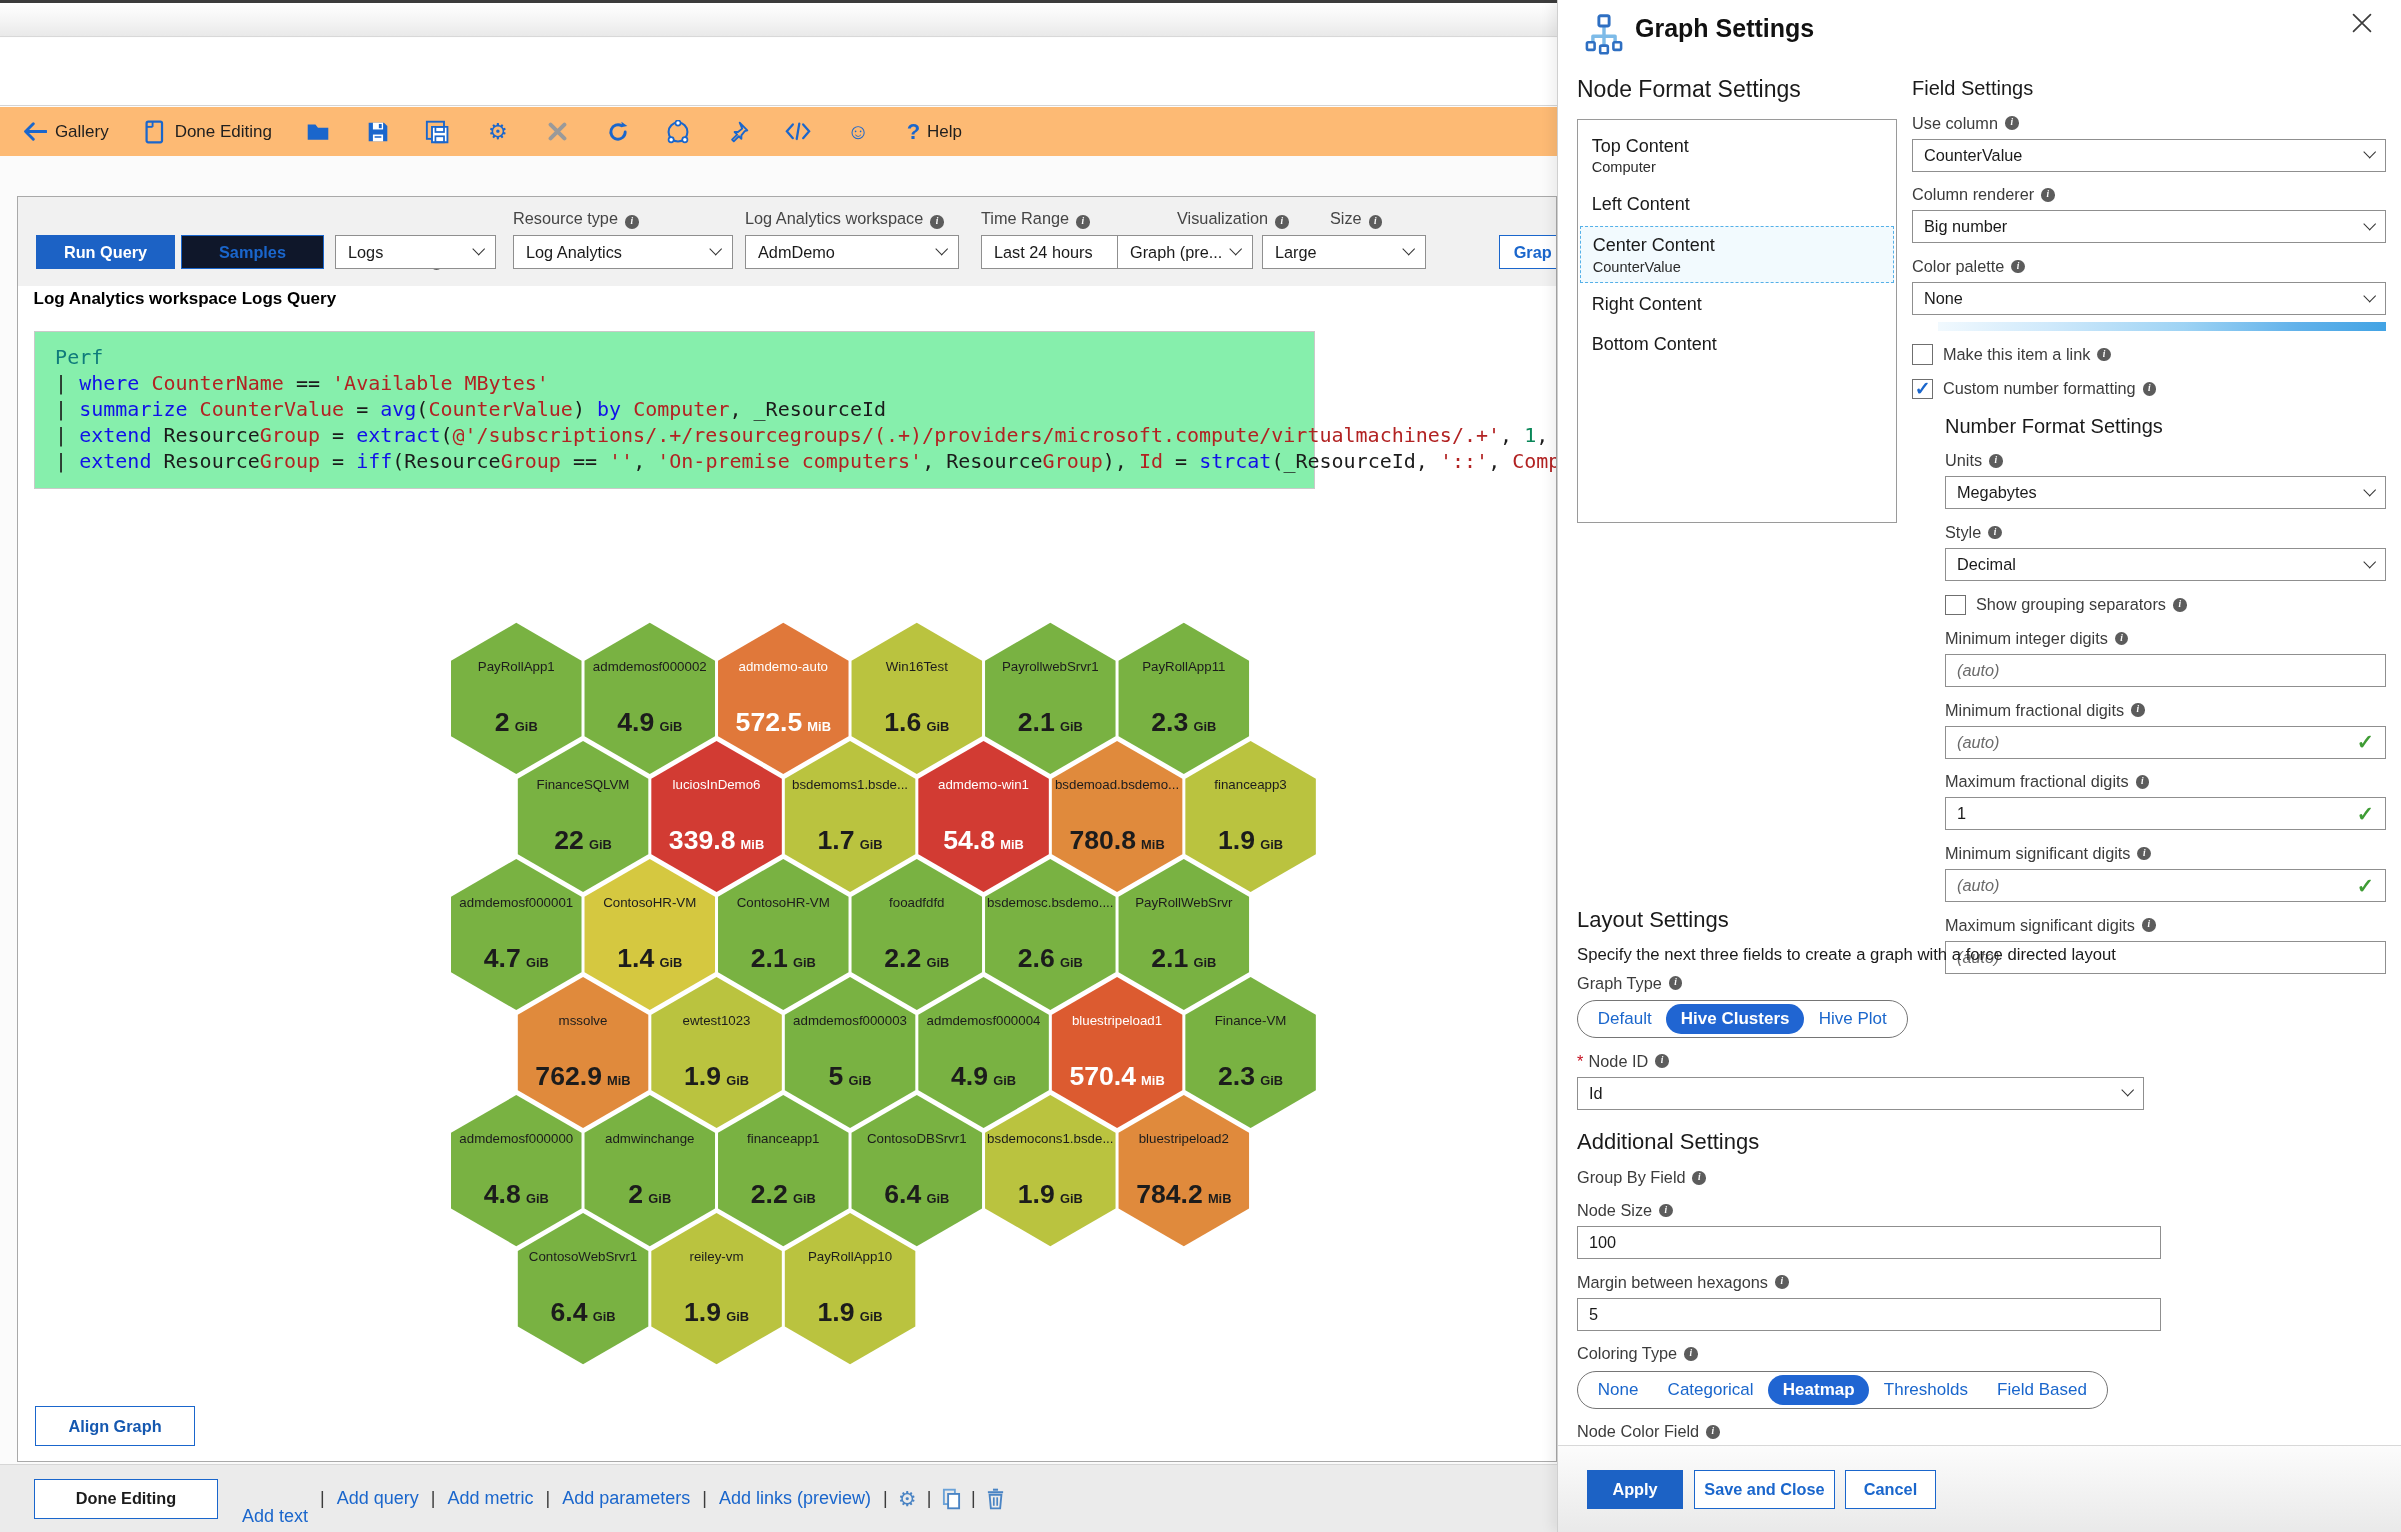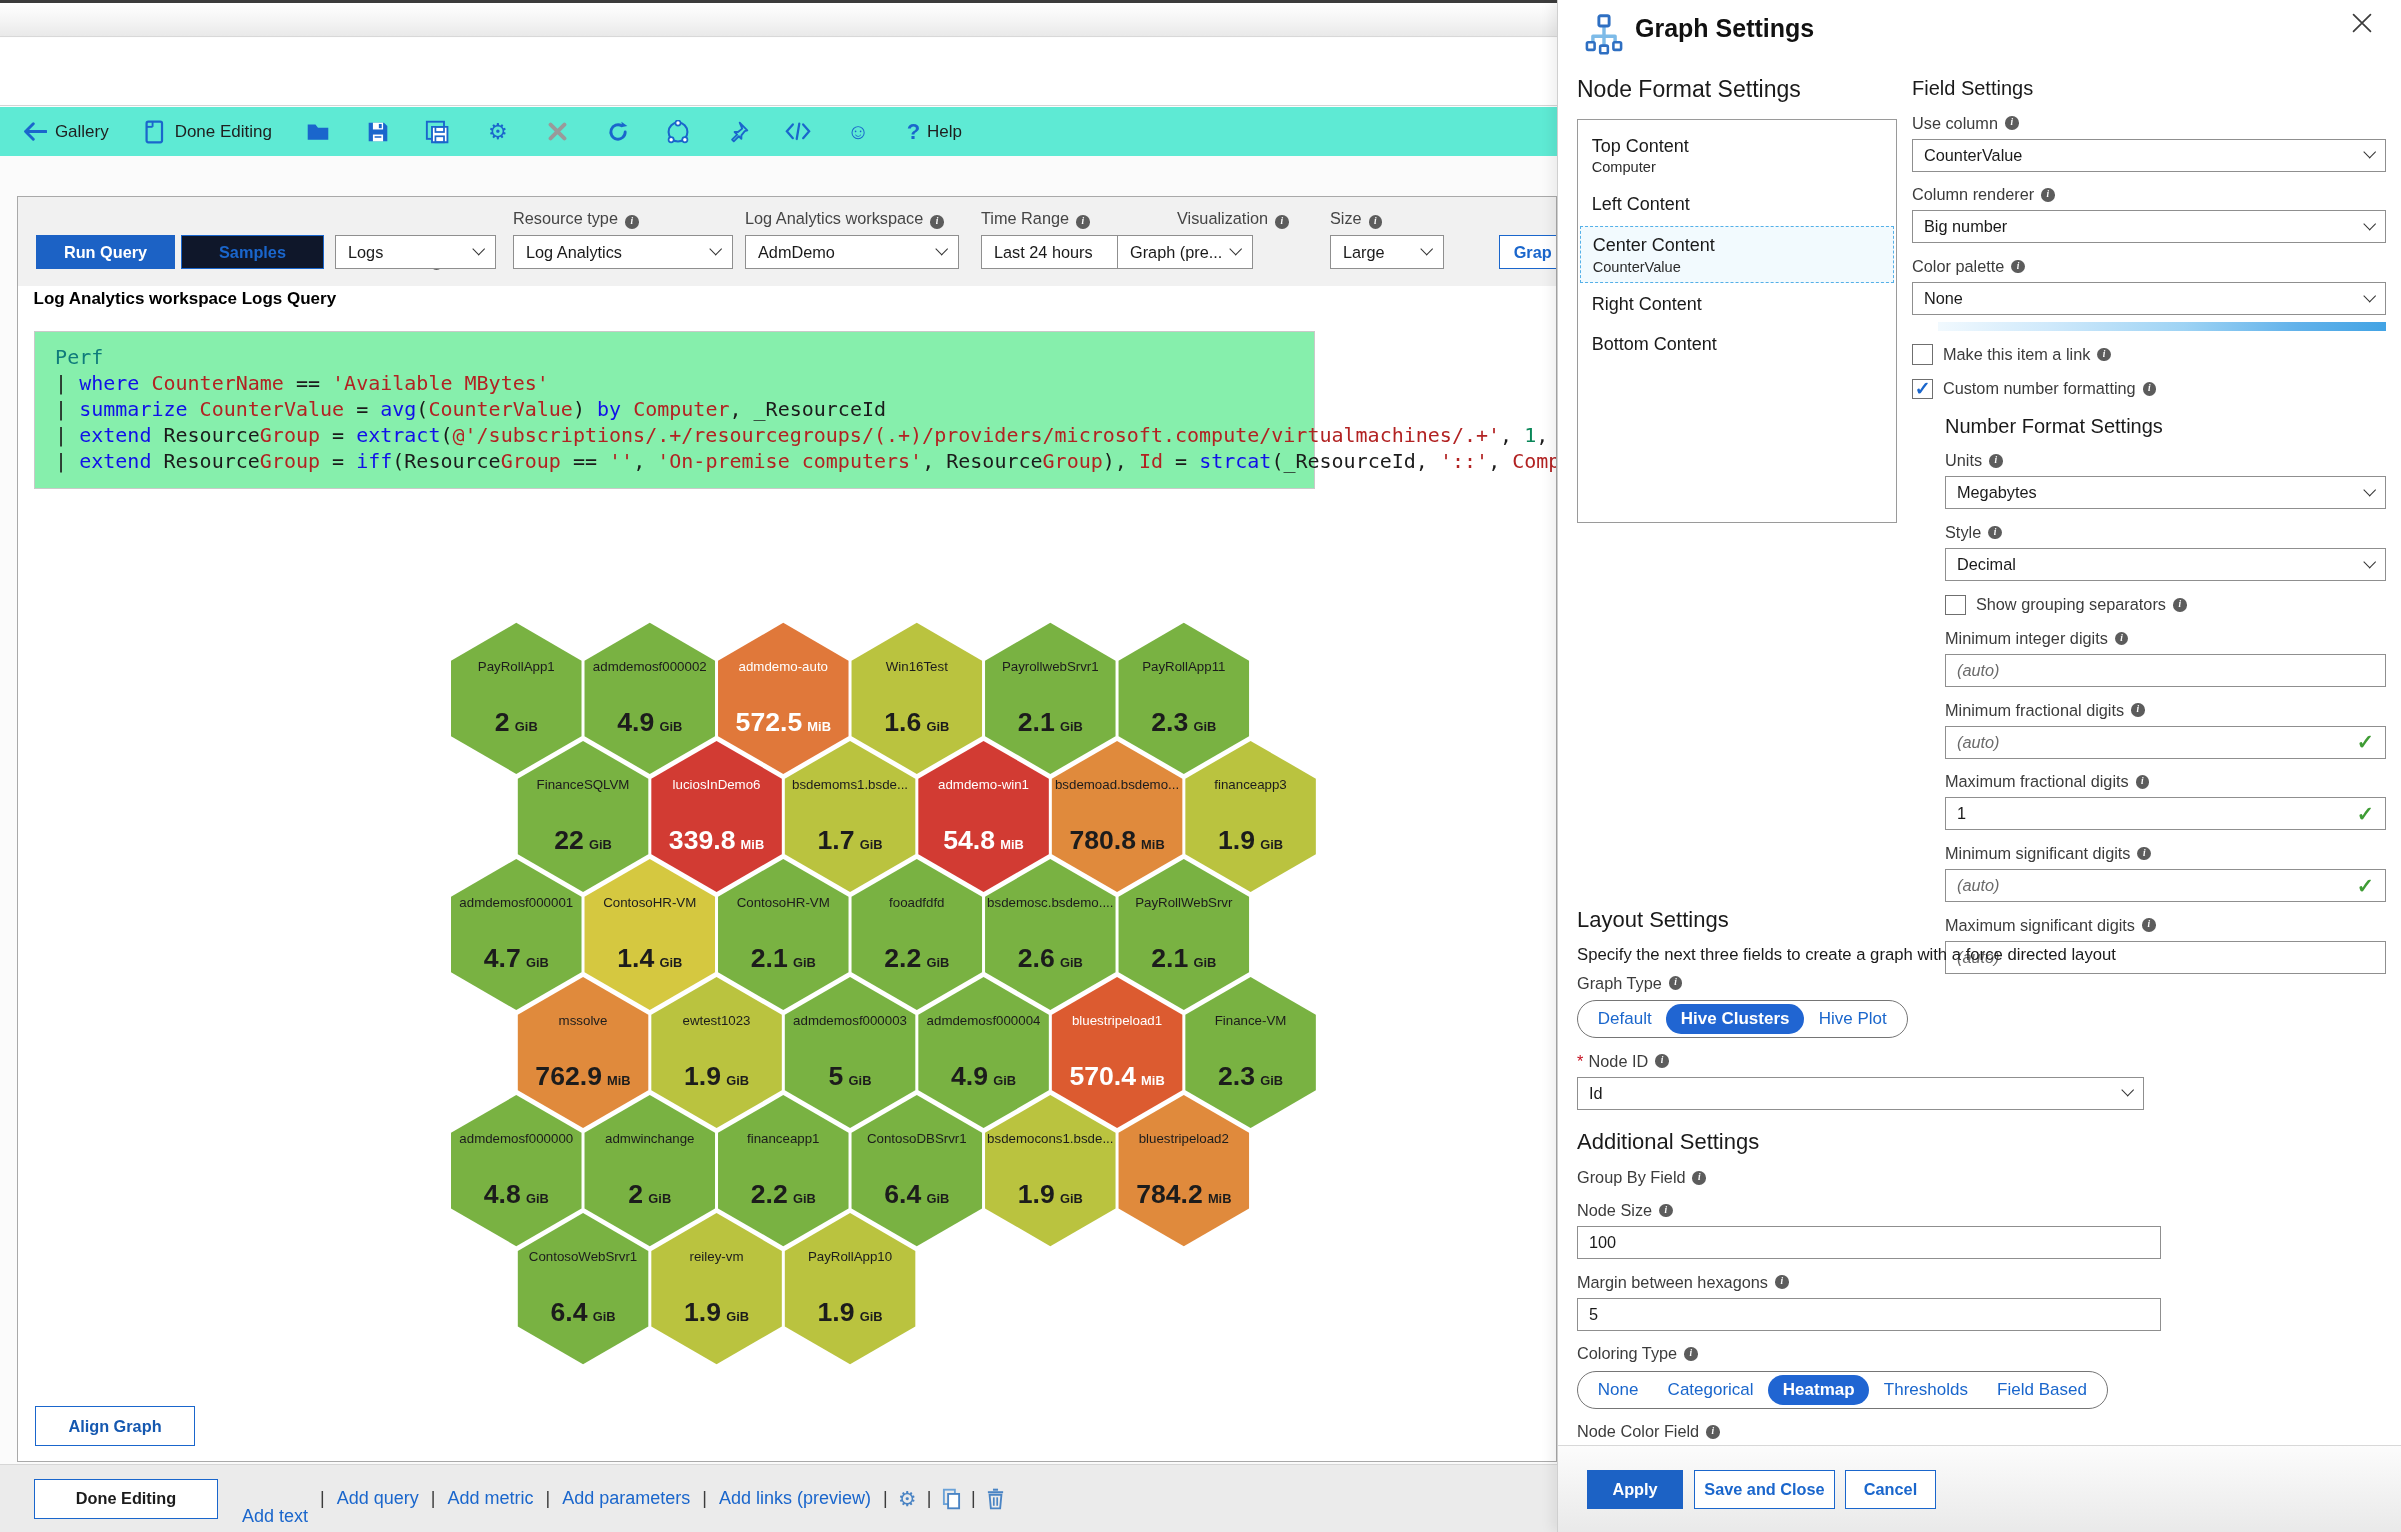--- a/index.html
+++ b/index.html
@@ -6,21 +6,21 @@
   html,body { width:2401px; height:1532px; }
   body { font-family:"Liberation Sans", sans-serif; background:#fdfdfd; position:relative; overflow:hidden; color:#1a1a1a; }
 
   .abs { position:absolute; }
 
   
   #top-edge { left:0; top:0; width:2401px; height:2.6px; background:#3c3c3c; }
   #top-strip { left:0; top:2.6px; width:2401px; height:34px; background:linear-gradient(180deg,#ffffff 0%,#f4f4f4 55%,#e9e9e9 100%); border-bottom:0.9px solid #d8d8d8; }
   #header-band { left:0; top:38px; width:1557px; height:68px; background:#ffffff; border-bottom:0.9px solid #d4d4d4; }
 
-  #toolbar { left:0; top:107px; width:1557px; height:50px; background:#5eead4; border-bottom:0.9px solid #d4d4d4; display:flex; align-items:center; padding-left:22px; }
+  #toolbar { left:0; top:107px; width:1557px; height:50px; background:#fdba74; border-bottom:0.9px solid #d4d4d4; display:flex; align-items:center; padding-left:22px; }
   .tb-text { font-size:17px; color:#1f1f1f; margin-left:6.9px; white-space:nowrap; }
   .tb-group { display:flex; align-items:center; margin-right:33px; cursor:default; }
   .tb-icon { display:inline-flex; align-items:center; justify-content:center; width:26px; height:26px; color:#1a66cc; }
   .tb-icon svg { display:block; }
   .tb-icon-btn { margin-right:34px; }
   .tb-glyph { font-size:22px; color:#1a66cc; line-height:26px; }
 
   
   #content-bg { left:0; top:156px; width:1557px; height:1308px; background:#fbfbfb; }
   #widget { left:17px; top:196px; width:1540px; height:1266px; background:#ffffff; border:0.9px solid #a9a9a9; overflow:hidden; }
@@ -221,21 +221,21 @@
         <span class="chev"></span>
       </div>
 
     <div class="qc-label" style="left:1159px;"><span>Visualization</span><span class="info">i</span></div>
     <div class="qc-dd" style="left:1099px; width:136px;">
         <span>Graph (pre...</span>
         <span class="chev"></span>
       </div>
 
     <div class="qc-label" style="left:1312px;"><span>Size</span><span class="info">i</span></div>
-    <div class="qc-dd" style="left:1312px; width:114px;">
+    <div class="qc-dd" style="left:1244px; width:164px;">
         <span>Large</span>
         <span class="chev"></span>
       </div>
 
     <div id="graph-settings-cut">Grap</div>
   </div>
 
   <div id="query-title">Log Analytics workspace Logs Query</div>
   <div id="code-box"><div><span class="cd-t">Perf</span></div><div><span class="cd-n">| </span><span class="cd-k">where</span><span class="cd-n"> </span><span class="cd-c">CounterName</span><span class="cd-n"> == </span><span class="cd-s">'Available MBytes'</span></div><div><span class="cd-n">| </span><span class="cd-k">summarize</span><span class="cd-n"> </span><span class="cd-c">CounterValue</span><span class="cd-n"> = </span><span class="cd-fn">avg</span><span class="cd-n">(</span><span class="cd-c">CounterValue</span><span class="cd-n">) </span><span class="cd-k">by</span><span class="cd-n"> </span><span class="cd-c">Computer</span><span class="cd-n">, _ResourceId</span></div><div><span class="cd-n">| </span><span class="cd-k">extend</span><span class="cd-n"> Resource</span><span class="cd-c">Group</span><span class="cd-n"> = </span><span class="cd-fn">extract</span><span class="cd-n">(</span><span class="cd-s">@'/subscriptions/.+/resourcegroups/(.+)/providers/microsoft.compute/virtualmachines/.+'</span><span class="cd-n">, </span><span class="cd-num">1</span><span class="cd-n">, _ResourceId)</span></div><div><span class="cd-n">| </span><span class="cd-k">extend</span><span class="cd-n"> Resource</span><span class="cd-c">Group</span><span class="cd-n"> = </span><span class="cd-fn">iff</span><span class="cd-n">(Resource</span><span class="cd-c">Group</span><span class="cd-n"> == </span><span class="cd-s">''</span><span class="cd-n">, </span><span class="cd-s">'On-premise computers'</span><span class="cd-n">, Resource</span><span class="cd-c">Group</span><span class="cd-n">), </span><span class="cd-c">Id</span><span class="cd-n"> = </span><span class="cd-fn">strcat</span><span class="cd-n">(_ResourceId, </span><span class="cd-s">'::'</span><span class="cd-n">, </span><span class="cd-c">Computer</span><span class="cd-n">)</span></div></div>
 

